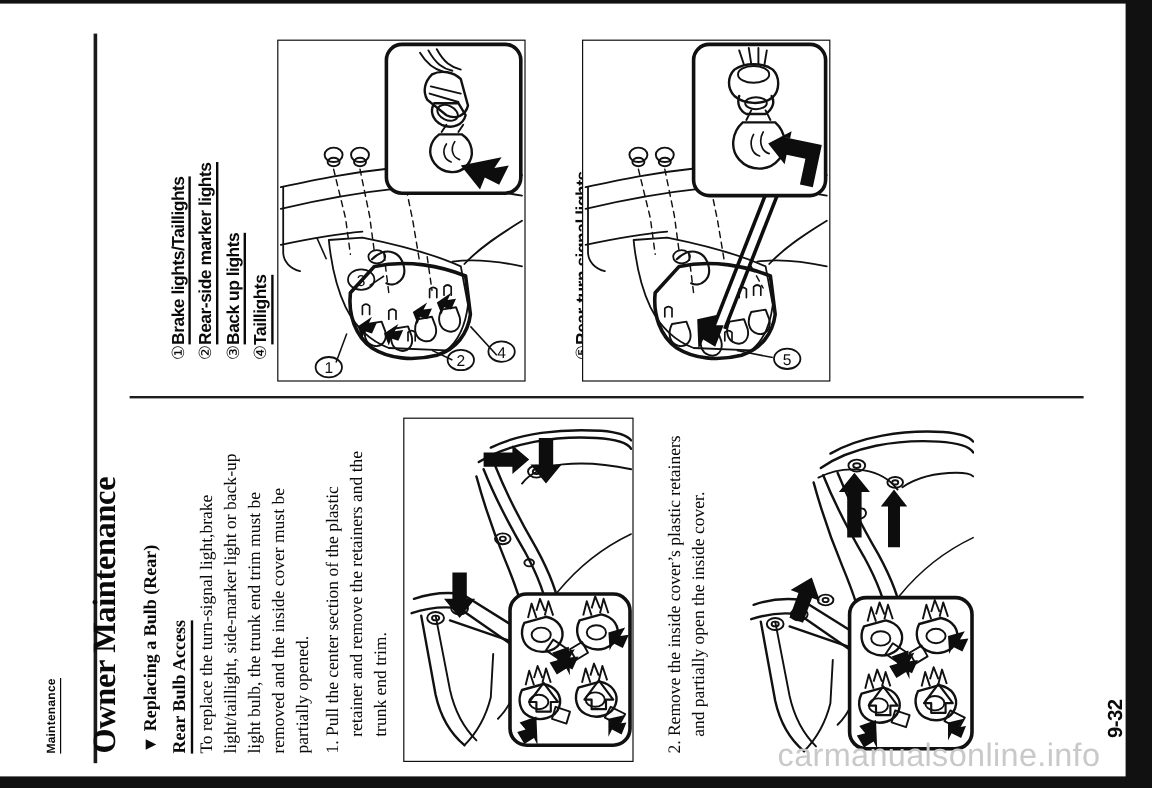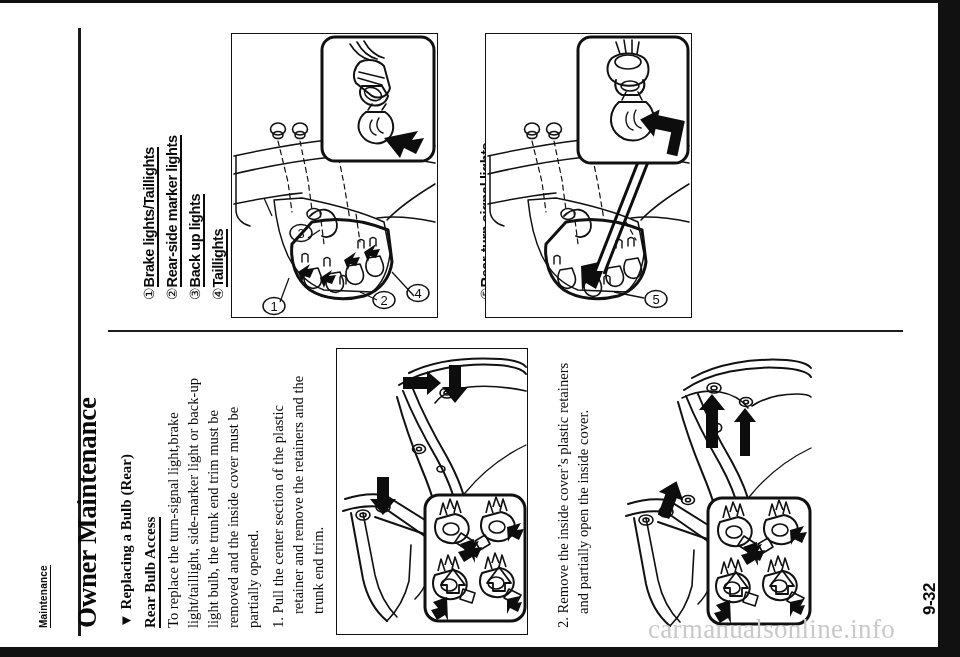--- a/index.html
+++ b/index.html
@@ -137,21 +137,21 @@
     background: #ffffff;
     overflow: hidden;
   }
   .fig svg, .fig-nb svg { display: block; }
 
   
   .watermark {
     position: absolute;
     left: 648px;
     top: 614px;
-    font-family: Liberation Serif, serif;
+    font-family: Liberation Sans, sans-serif;
     font-size: 27px;
     color: #c9c9c9;
     letter-spacing: 0.3px;
     white-space: nowrap;
   }
 </style>
 </head>
 <body>
 
 <div id="page">

